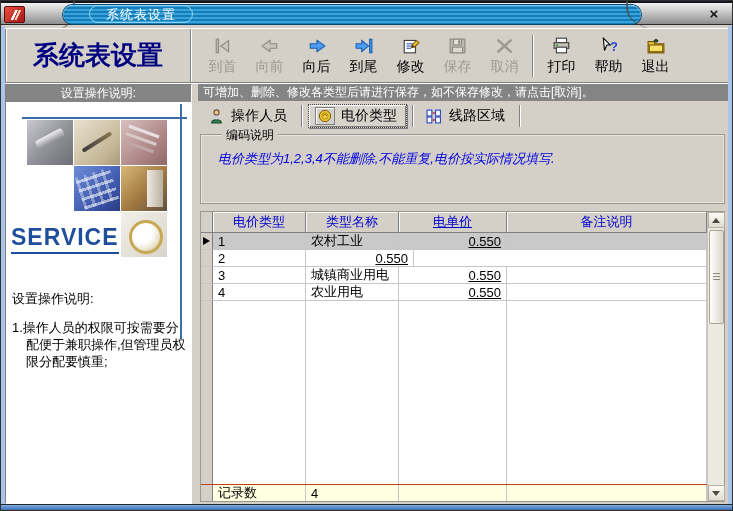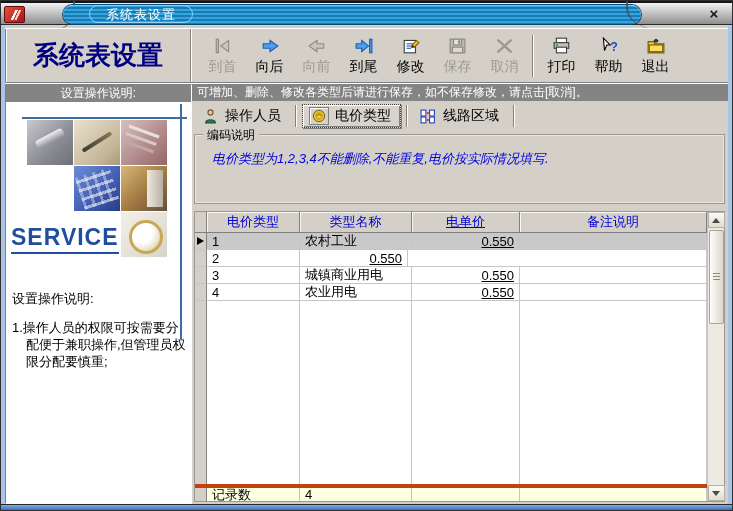--- a/index.html
+++ b/index.html
@@ -74,21 +74,21 @@
   .edge-l,.edge-r{ position:absolute; top:25px; bottom:6px; width:4px; background:#A9C6E8; z-index:5;}
   .edge-l{left:0;} .edge-r{right:0;}
   .edge-b{
     position:absolute; left:0; right:0; bottom:0; height:6px;
     background:linear-gradient(#7FAEE0,#3F6FB4); border-top:1px solid #26262e; z-index:6;
   }
   
   .body{ position:absolute; top:83px; left:4px; right:4px; bottom:6px; display:flex; background:#D4D0C8; }
   
   .sidebar{
-    width:187px; margin-right:0; display:flex; flex-direction:column;
+    width:187px; margin-right:6px; display:flex; flex-direction:column;
     border:1px solid; border-color:#808080 #FFFFFF #FFFFFF #808080; background:#FFFFFF;
   }
   .side-header{
     height:17px; background:#848484; color:#FFFFFF; font-size:12px;
     text-align:center; line-height:17px; flex:none;
   }
   .side-content{ flex:1; position:relative; background:#fff; overflow:hidden; }
   .collage{ position:relative; height:178px; }
   .cl-hline{ position:absolute; top:15px; left:16px; right:4px; height:2px; background:#3A6EA5; }
   .cl-vline{ position:absolute; top:2px; right:9px; width:2px; height:235px; background:#3A6EA5; }
@@ -138,53 +138,53 @@
     border:1px solid #808080; box-shadow:inset 1px 1px 0 #fff; background:#D4D0C8;
     width:20px; height:18px;
   }
   .tabsep{ width:2px; height:22px; border-left:1px solid #808080; border-right:1px solid #fff; margin:0 5px; }
   
   .groupbox{
     margin:4px 3px 2px 2px; height:70px; position:relative;
     border:1px solid #9A9890; box-shadow:inset 0 0 0 1px #E8E6E0; flex:none;
   }
   .gb-legend{
-    position:absolute; top:-8px; left:8px; background:#D4D0C8; padding:0 4px; font-size:12px; color:#000;
+    position:absolute; top:-8px; left:21px; background:#D4D0C8; padding:0 4px; font-size:12px; color:#000;
   }
   .gb-text{ color:#0000E0; font-size:13px; padding:15px 8px 0 17px;font-style:italic; }
   
   .gridwrap{
     flex:1; margin:5px 3px 2px 2px; display:flex; min-height:0;
     border:1px solid #9A9890; background:#FFFFFF;
   }
   .grid{ flex:1; display:flex; flex-direction:column; min-width:0; }
   .gr{ display:flex; flex:none; }
   .sel{ width:12px; flex:none; background:#D4D0C8; border-right:1px solid #808080; position:relative; }
-  .c1{ width:93px; flex:none; } .c2{ width:112px; flex:none; } .c3{ width:108px; flex:none;text-decoration:underline; } .c4{ flex:1; min-width:0; }
+  .c1{ width:93px; flex:none; } .c2{ width:93px; flex:none; } .c3{ width:108px; flex:none;text-decoration:underline; } .c4{ flex:1; min-width:0; }
   .hrow{ height:21px; background:#D4D0C8; border-bottom:1px solid #808080; }
   .hcell{
     color:#0000D0; font-size:13px; display:flex; align-items:center; justify-content:center;
     border-right:1px solid #808080; box-shadow:inset 1px 1px 0 #F8F8F4;
   }
   .drow{ height:17px; background:#FFFFFF; font-size:13px; }
   .drow .cell{
     display:flex; align-items:center; padding:0 5px;
     border-right:1px solid #C6C6C6; border-bottom:1px solid #C6C6C6;
     white-space:nowrap; overflow:hidden;
   }
   .drow .num{ justify-content:flex-end; }
   .drow.selected{ background:#C9C9C9; }
   .drow .sel{ border-bottom:1px solid #C6C6C6; }
   .marker{
     position:absolute; left:2px; top:4px; width:0; height:0;
     border-left:7px solid #000; border-top:4px solid transparent; border-bottom:4px solid transparent;
   }
   .fillrow{ flex:1; display:flex; min-height:0; }
   .fillrow .cell{ border-right:1px solid #C6C6C6; }
-  .frow{ height:17px; background:#FFFFE1; border-top:4px solid #c2410c; font-size:13px; }
+  .frow{ height:17px; background:#FFFFE1; border-top:1px solid #c2410c; font-size:13px; }
   .frow .cell{ display:flex; align-items:center; padding:0 5px; border-right:1px solid #C6C6C6; }
   
   .vscroll{ width:17px; flex:none; background:#ECEAE0; border-left:1px solid #C8C6BC; display:flex; flex-direction:column; align-items:center; }
   .sbtn{
     width:17px; height:16px; flex:none; background:linear-gradient(#FBFAF6,#E0DCD0);
     border:1px solid #B4B0A4; display:flex; align-items:center; justify-content:center;
   }
   .tri-up{ width:0;height:0;border-bottom:5px solid #4A4A42;border-left:4px solid transparent;border-right:4px solid transparent; }
   .tri-dn{ width:0;height:0;border-top:5px solid #4A4A42;border-left:4px solid transparent;border-right:4px solid transparent; }
   .sthumb{
@@ -218,36 +218,36 @@
       <div class="tbtn disabled">
         <span class="ticon">
           <svg width="18" height="16" viewBox="0 0 16 14">
               <rect x="2" y="1" width="2" height="12" fill="#C0BDB4" stroke="#8E8B82" stroke-width="1"></rect>
               <path d="M13 2 6 7l7 5z" fill="#C8C5BC" stroke="#8E8B82"></path>
             </svg>
         </span>
         <span>到首</span>
       </div>
 
+      <div class="tbtn disabled">
+        <span class="ticon">
+          <svg width="18" height="16" viewBox="0 0 16 14">
+              <path d="M14 5v4H8v3L1 7l7-5v3z" fill="#C8C5BC" stroke="#8E8B82"></path>
+            </svg>
+        </span>
+        <span>向前</span>
+      </div>
+
       <div class="tbtn">
         <span class="ticon">
           <svg width="18" height="16" viewBox="0 0 16 14">
               <path d="M2 5v4h6v3l7-5-7-5v3z" fill="#4C9EF0" stroke="#1B5FB0"></path>
             </svg>
         </span>
         <span>向后</span>
-      </div>
-
-      <div class="tbtn disabled">
-        <span class="ticon">
-          <svg width="18" height="16" viewBox="0 0 16 14">
-              <path d="M14 5v4H8v3L1 7l7-5v3z" fill="#C8C5BC" stroke="#8E8B82"></path>
-            </svg>
-        </span>
-        <span>向前</span>
       </div>
 
       <div class="tbtn">
         <span class="ticon">
           <svg width="18" height="16" viewBox="0 0 16 14">
               <path d="M1 5v4h5v3l6-5-6-5v3z" fill="#4C9EF0" stroke="#1B5FB0"></path>
               <rect x="13" y="1" width="2" height="12" fill="#4C9EF0" stroke="#1B5FB0"></rect>
             </svg>
         </span>
         <span>到尾</span>

